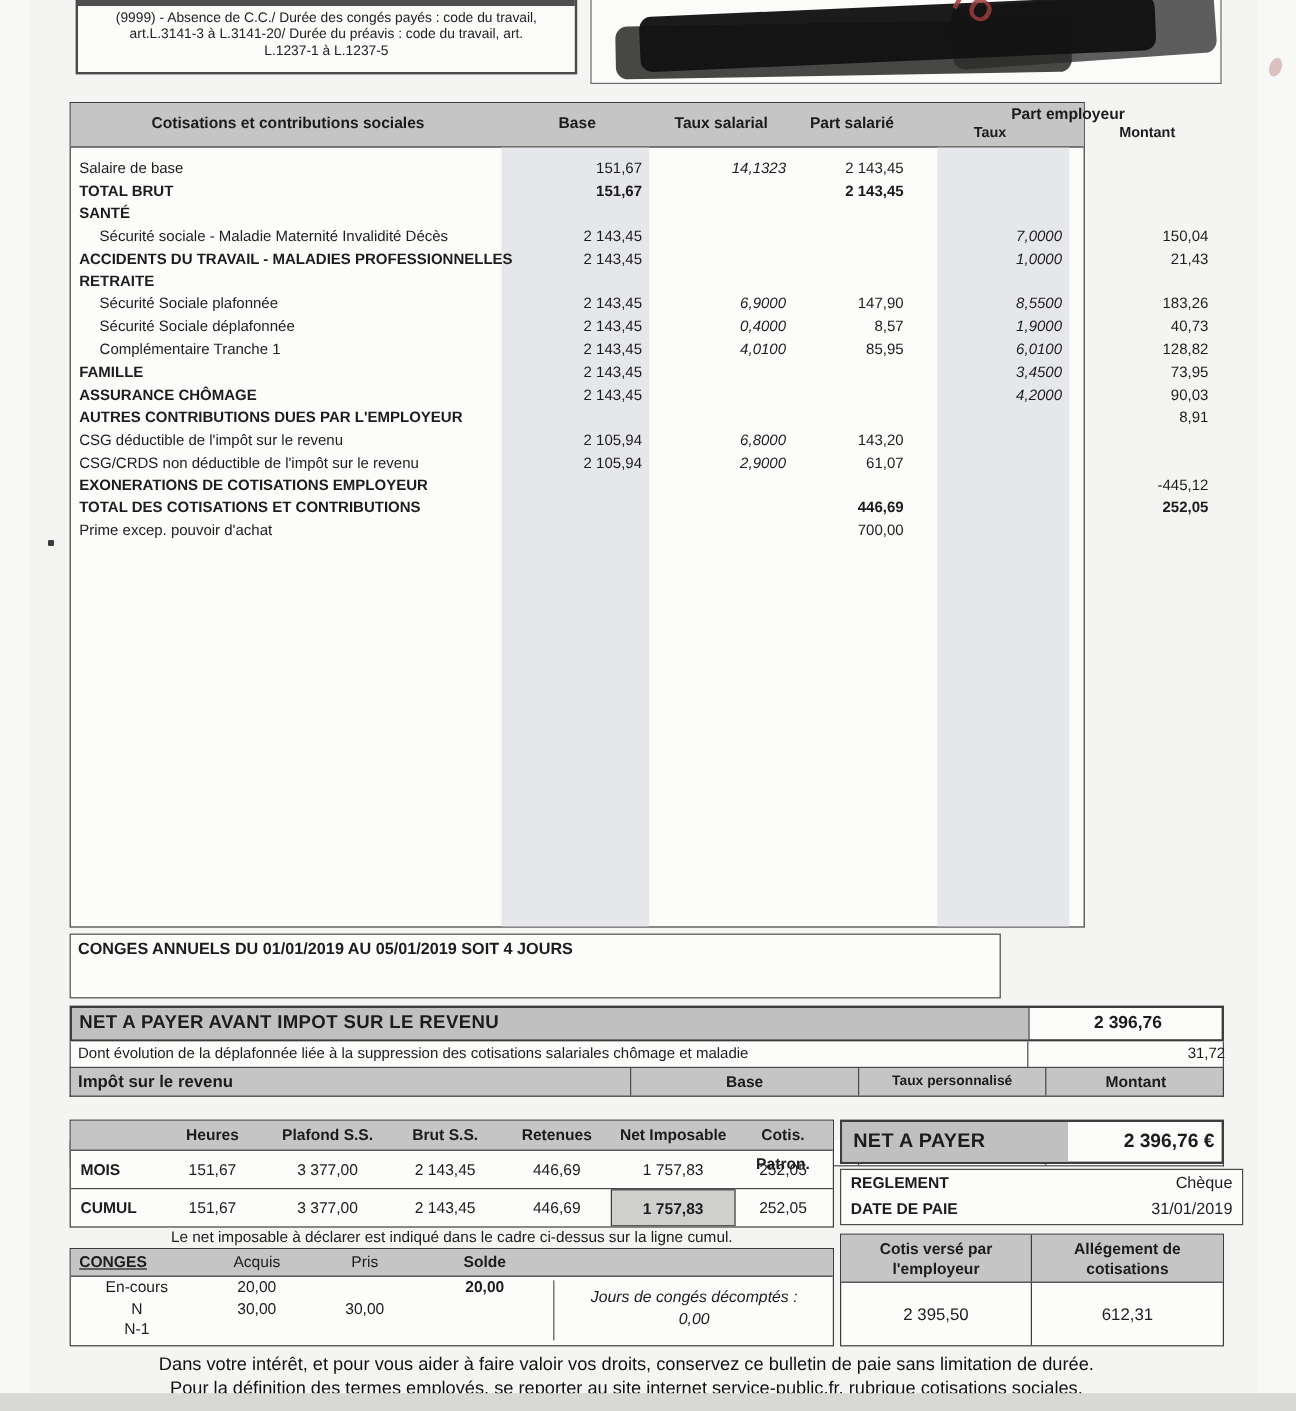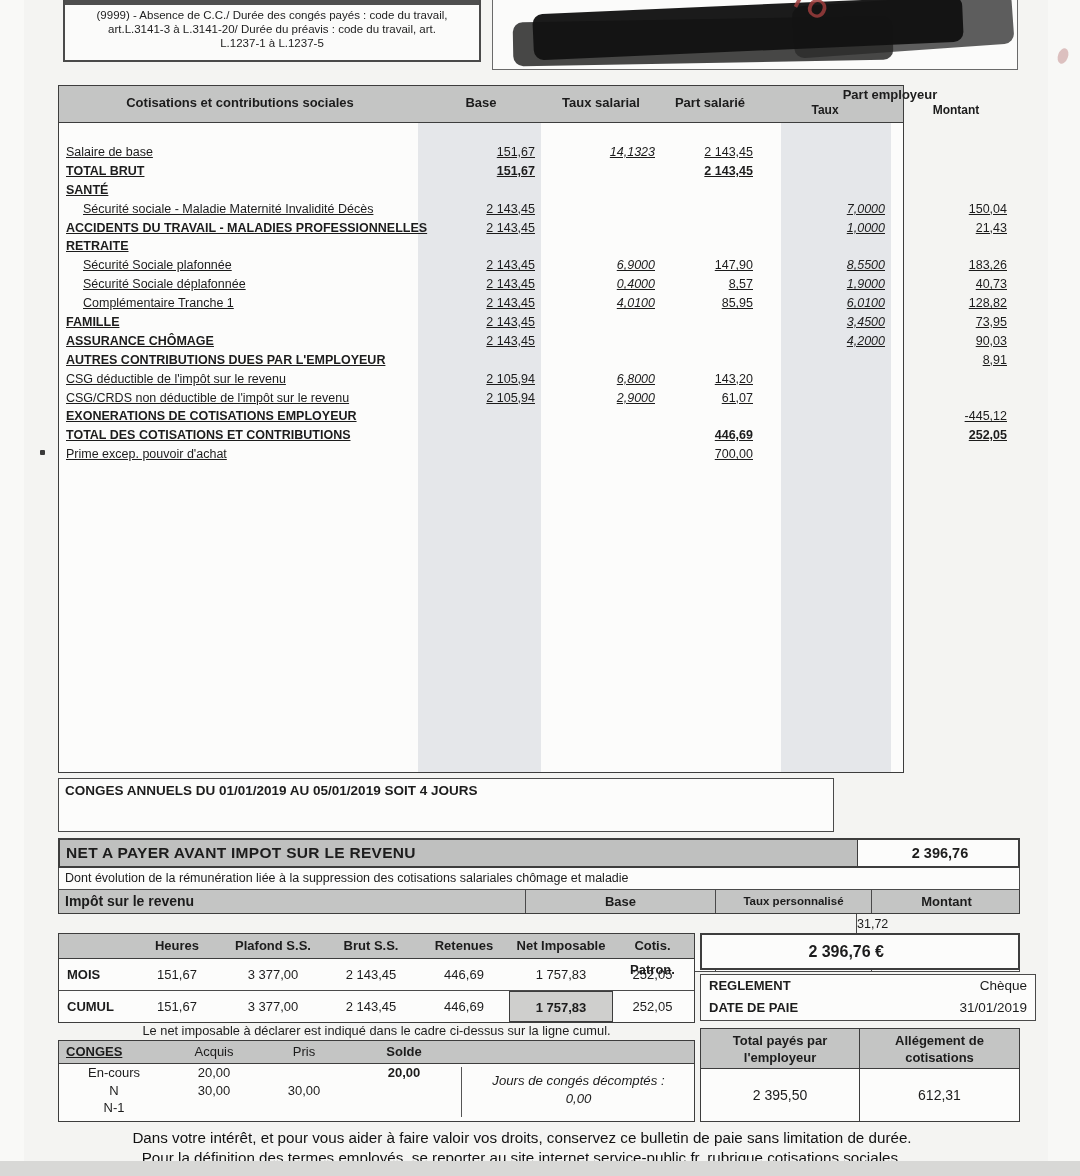--- a/index.html
+++ b/index.html
@@ -23,40 +23,40 @@
   .fleck{position:absolute;left:1058px;top:48px;width:10px;height:16px;background:rgba(170,90,90,.35);border-radius:50%;transform:rotate(20deg);}
 
   
   .cot{position:absolute;left:58px;top:85px;width:846px;height:688px;background:#fcfcfb;border:1.5px solid #3d3d3d;box-sizing:border-box;}
   .cot-head{position:relative;height:36px;background:#c4c5c4;border-bottom:1.5px solid #3d3d3d;font-weight:bold;font-size:13px;}
   .hitem{position:absolute;}
   .cot-body{position:relative;height:649px;}
   .band{position:absolute;top:0;height:100%;background:#e5e7ea;}
   .band-base{left:359px;width:123px;}
   .band-taux{left:722px;width:110px;}
-  .rows{position:relative;padding-top:20px;text-decoration:underline;}
+  .rows{position:relative;padding-top:8px;}
   .r{display:grid;grid-template-columns:362px 120px 120px 98px 132px 122px;height:18.9px;line-height:18.9px;font-size:12.5px;}
   .r .lab{padding-left:7px;white-space:nowrap;}
   .r .ind{padding-left:24px;}
   .num{text-align:right;padding-right:6px;}
   .it{font-style:italic;}
   .b{font-weight:bold;}
 
   
   .cga{position:absolute;left:58px;top:778px;width:776px;height:54px;background:#fcfcfb;border:1.5px solid #4a4a4a;box-sizing:border-box;}
   .cga span{display:block;padding:4px 0 0 6px;font-weight:bold;font-size:13.5px;}
 
   
   .nai{position:absolute;left:58px;top:838px;width:962px;box-sizing:border-box;}
   .nai-row1{display:grid;grid-template-columns:797px 165px;border:2px solid #3d3d3d;height:26px;line-height:26px;background:#fcfcfb;}
   .nai-row1 .lcell{background:#bfc0bf;font-weight:bold;font-size:15.5px;padding-left:6px;letter-spacing:.3px;}
   .nai-row1 .vcell{text-align:center;font-weight:bold;font-size:14.5px;border-left:1.5px solid #3d3d3d;}
   .nai-row2{display:grid;grid-template-columns:797px 165px;border:1.5px solid #4a4a4a;border-top:none;height:21px;line-height:21px;background:#fcfcfb;font-size:12.5px;}
   .nai-row2 .lcell{padding-left:6px;}
-  .nai-row2 .vcell{text-align:left;border-left:1px solid #4a4a4a;margin-top:46px;}
+  .nai-row2 .vcell{text-align:right;border-left:1px solid #4a4a4a;}
   .imp-head{display:grid;grid-template-columns:466px 190px 156px 150px;border:1.5px solid #3d3d3d;border-top:none;height:23px;line-height:23px;background:#c4c5c4;font-weight:bold;}
   .imp-head .t{font-size:14px;padding-left:6px;}
   .imp-head .c{text-align:center;border-left:1px solid #4a4a4a;font-size:13px;}
   .imp-head .sm{font-size:11.5px;}
   .imp-row{display:grid;grid-template-columns:466px 190px 156px 150px;border:1.5px solid #4a4a4a;border-top:none;height:21px;line-height:21px;background:#fcfcfb;font-size:14px;margin-top:36px;}
   .imp-row .t{padding-left:6px;}
   .imp-row .c{text-align:center;border-left:1px solid #4a4a4a;}
 
   
   .recap{position:absolute;left:58px;top:933px;width:637px;background:#fcfcfb;border:1.5px solid #3d3d3d;box-sizing:border-box;}
@@ -285,21 +285,21 @@
   <div class="cga">
     <span>CONGES ANNUELS DU 01/01/2019 AU 05/01/2019 SOIT 4 JOURS</span>
   </div>
 
   <div class="nai">
     <div class="nai-row1">
       <div class="lcell">NET A PAYER AVANT IMPOT SUR LE REVENU</div>
       <div class="vcell">2 396,76</div>
     </div>
     <div class="nai-row2">
-      <div class="lcell">Dont évolution de la rémunération liée à la suppression des cotisations salariales chômage et maladie</div>
+      <div class="lcell">Dont évolution de la déplafonnée liée à la suppression des cotisations salariales chômage et maladie</div>
       <div class="vcell">31,72</div>
     </div>
     <div class="imp-head">
       <div class="t">Impôt sur le revenu</div>
       <div class="c">Base</div>
       <div class="c sm">Taux personnalisé</div>
       <div class="c">Montant</div>
     </div>
     <div class="imp-row">
       <div class="t">Impôt sur le revenu prélevé à la source</div>
@@ -334,20 +334,21 @@
       <div>3 377,00</div>
       <div>2 143,45</div>
       <div>446,69</div>
       <div class="boxed">1 757,83</div>
       <div>252,05</div>
     </div>
   </div>
   <div class="rec-note">Le net imposable à déclarer est indiqué dans le cadre ci-dessus sur la ligne cumul.</div>
 
   <div class="nap">
+    <div class="lcell">NET A PAYER</div>
     <div class="vcell">2 396,76 €</div>
   </div>
 
   <div class="pay">
     <div class="prow">
       <span class="plabel">REGLEMENT</span>
       <span class="pval">Chèque</span>
     </div>
     <div class="prow">
       <span class="plabel">DATE DE PAIE</span>
@@ -385,21 +386,21 @@
       <div class="cng-vline"></div>
       <div class="cng-note">
         <div>Jours de congés décomptés :</div>
         <div>0,00</div>
       </div>
     </div>
   </div>
 
   <div class="emp">
     <div class="emp-heads">
-      <div>Total payés par l'employeur</div>
+      <div>Cotis versé par l'employeur</div>
       <div>Allégement de cotisations</div>
     </div>
     <div class="emp-vals">
       <div>2 395,50</div>
       <div>612,31</div>
     </div>
   </div>
 
   <div class="footer">
     <div>Dans votre intérêt, et pour vous aider à faire valoir vos droits, conservez ce bulletin de paie sans limitation de durée.</div>

